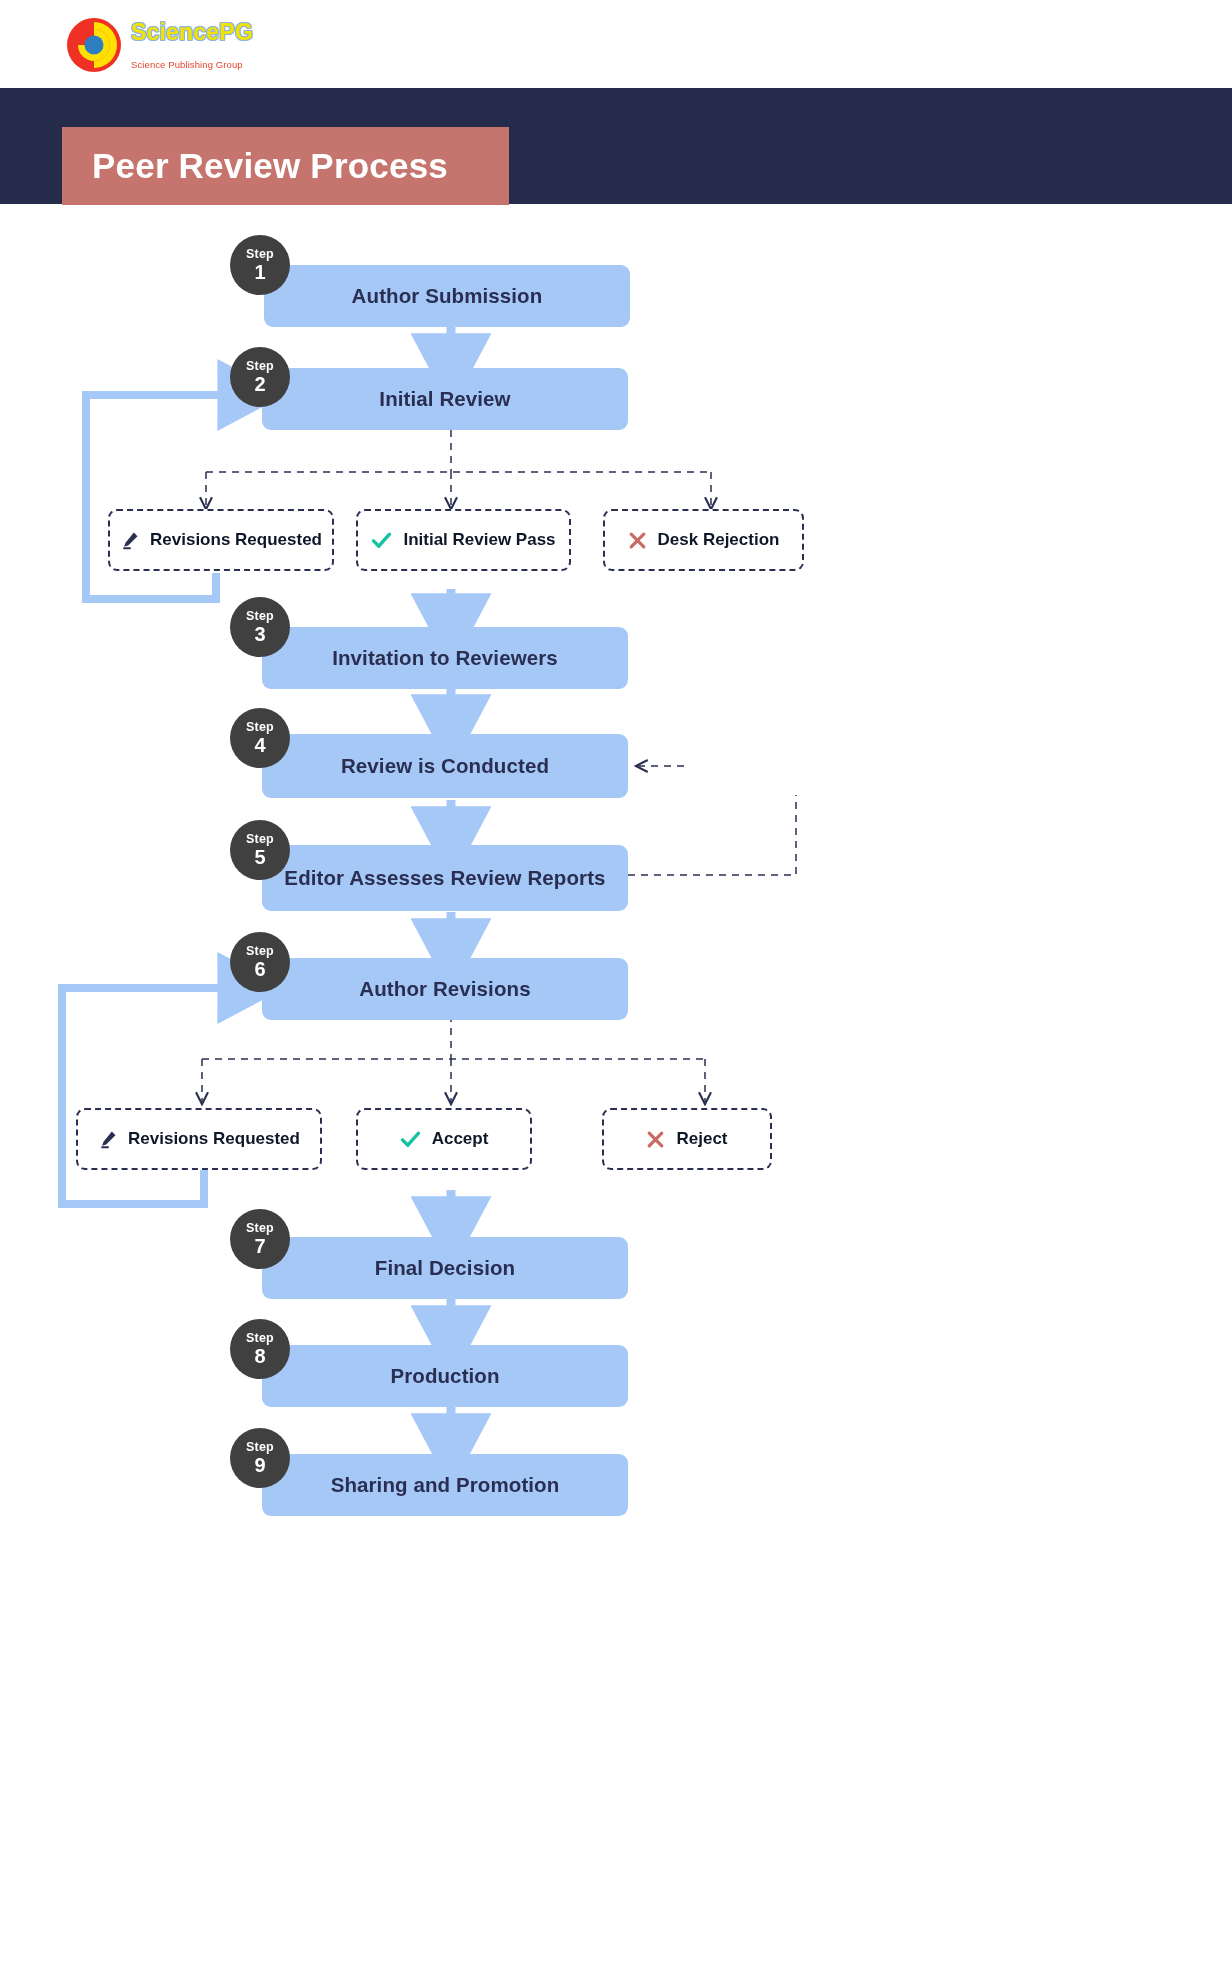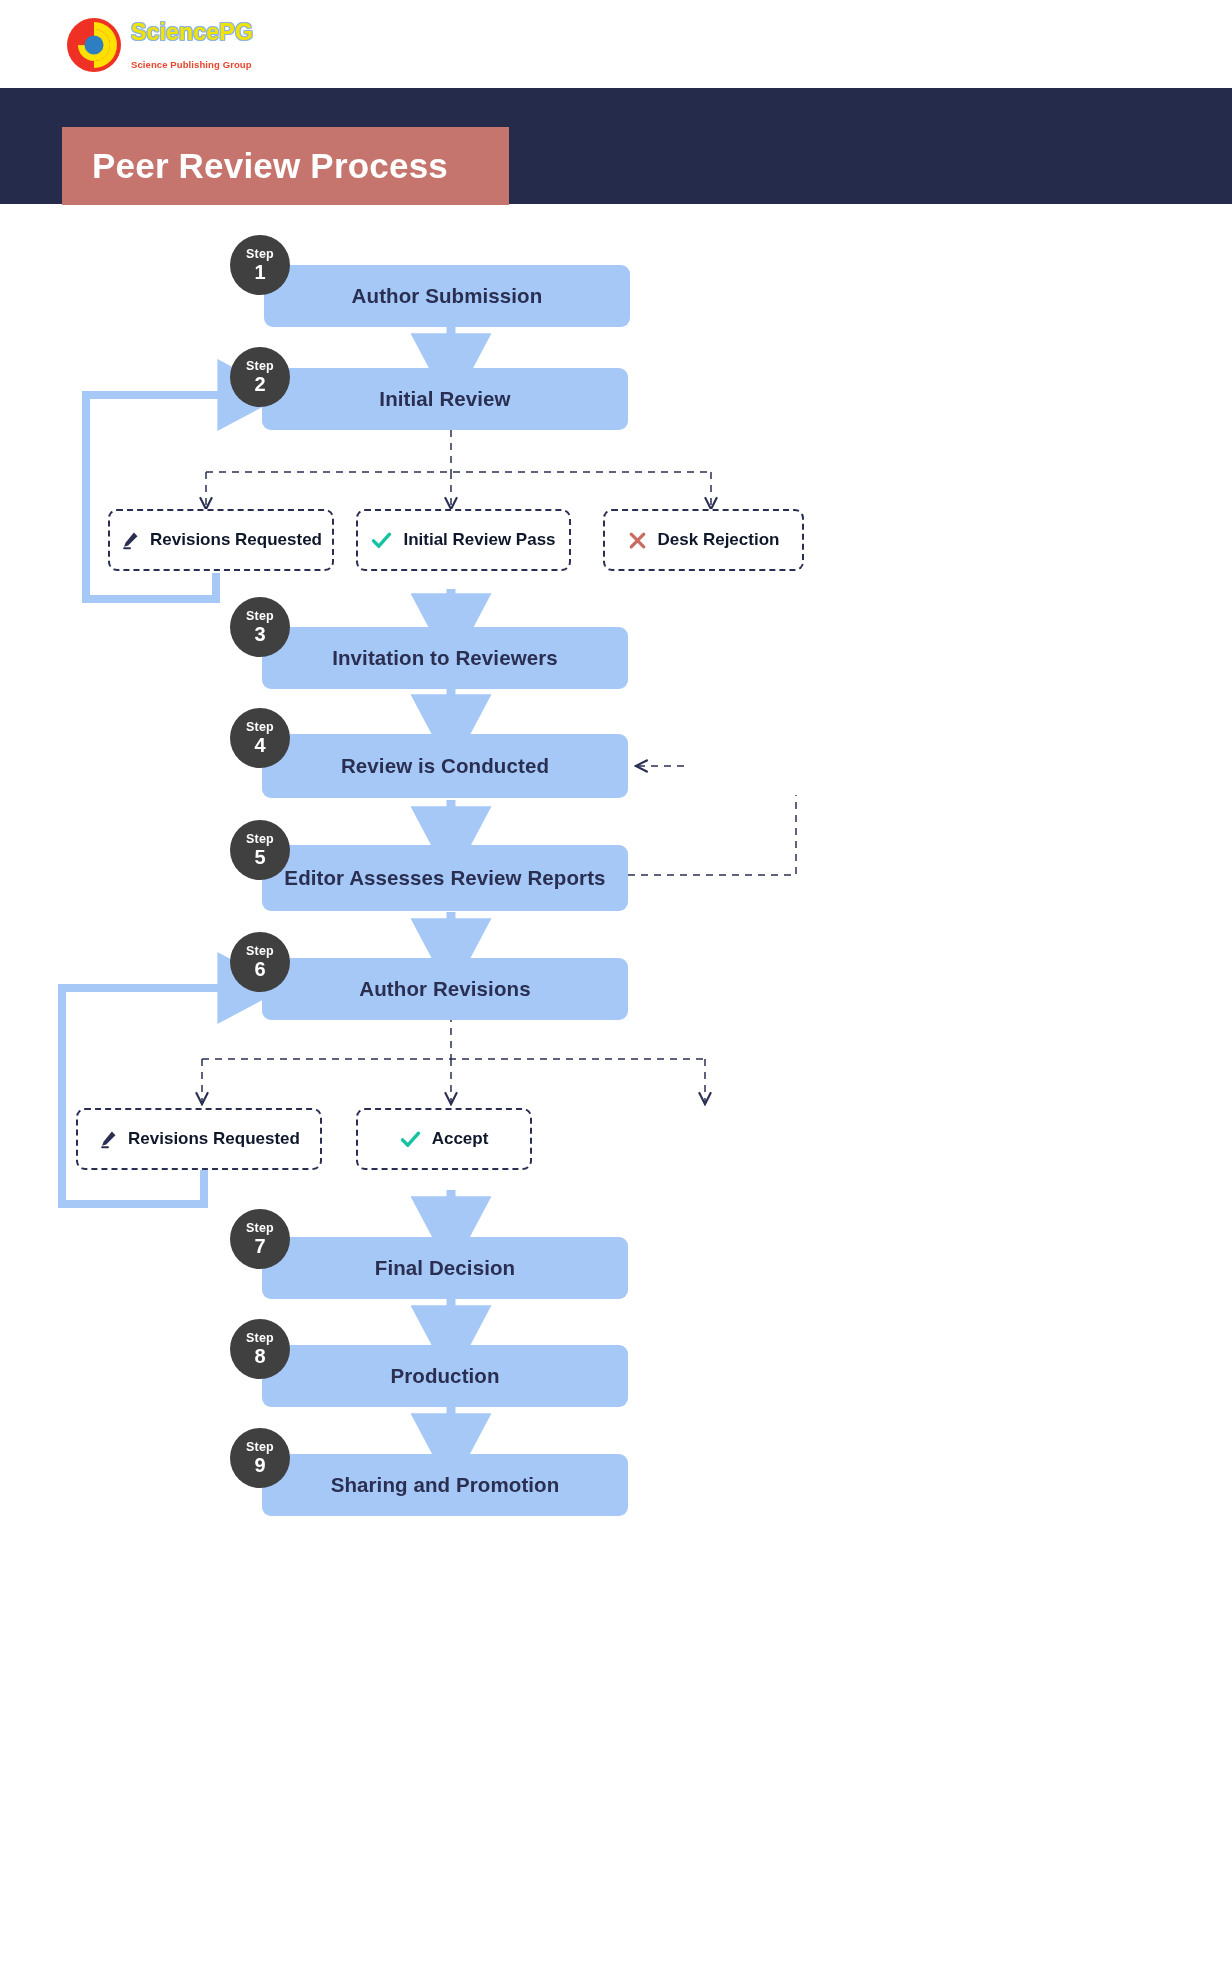--- a/index.html
+++ b/index.html
@@ -13,21 +13,21 @@
   
   .logo-bar { position:absolute; left:4px; top:0; width:1232px; height:88px; background:#fff; }
   .logo-wrap { position:absolute; left:62px; top:17px; display:flex; align-items:center; gap:9px; }
   .logo-mark { width:56px; height:56px; position:relative; flex:0 0 auto; }
   .logo-text { display:flex; flex-direction:column; justify-content:center; }
   .logo-title { font-size:23px; font-weight:bold; letter-spacing:.2px; color:#F2E400;
                 -webkit-text-stroke:0px; text-shadow:
                   1px 0 0 #8fb4de, -1px 0 0 #8fb4de, 0 1px 0 #8fb4de, 0 -1px 0 #8fb4de,
                   1px 1px 0 #8fb4de, -1px -1px 0 #8fb4de, 1px -1px 0 #8fb4de, -1px 1px 0 #8fb4de;
                 line-height:1.05; }
-  .logo-sub { font-size:9.5px; color:#E8452C; font-weight:bold; letter-spacing:.1px; margin-top:15px; }
+  .logo-sub { font-size:9.5px; color:#E8452C; font-weight:normal; letter-spacing:.1px; margin-top:15px; }
 
   .navy-band { position:absolute; left:0; top:88px; width:1232px; height:116px; background:#252B4A; }
   .title-banner { position:absolute; left:62px; top:127px; width:447px; height:78px;
                   background:#C6756E; display:flex; align-items:center; }
   .title-banner h1 { color:#ffffff; font-size:35px; font-weight:bold; letter-spacing:.2px; margin-left:30px; }
 
   
   .canvas { position:absolute; left:0; top:204px; width:1232px; height:1782px; }
 
   
@@ -226,20 +226,28 @@
 
   <div class="branch-box" style="left:356px; top:904px; width:176px; height:62px;">
     <span class="bicon">
       <svg width="21" height="21" viewBox="0 0 22 22">
         <path d="M2.6 11.4 L8.2 17 L19.4 4.4" fill="none" stroke="#15C3A3" stroke-width="3.6" stroke-linecap="round" stroke-linejoin="round"></path>
       </svg>
     </span>
     <span>Accept</span>
   </div>
 
+  <div class="branch-box" style="left:602px; top:904px; width:170px; height:62px;">
+    <span class="bicon">
+      <svg width="19" height="19" viewBox="0 0 20 20">
+        <path d="M3.4 3.4 L16.6 16.6 M16.6 3.4 L3.4 16.6" stroke="#C96B62" stroke-width="3.4" stroke-linecap="round"></path>
+      </svg>
+    </span>
+    <span>Reject</span>
+  </div>
 
   <div class="step-box" style="left:262px; top:1033px; width:366px; height:62px;">
     <span>Final Decision</span>
   </div>
   <div class="step-badge" style="left:230px; top:1005px;">
     <span class="lbl">Step</span>
     <span class="num">7</span>
   </div>
 
   <div class="step-box" style="left:262px; top:1141px; width:366px; height:62px;">

